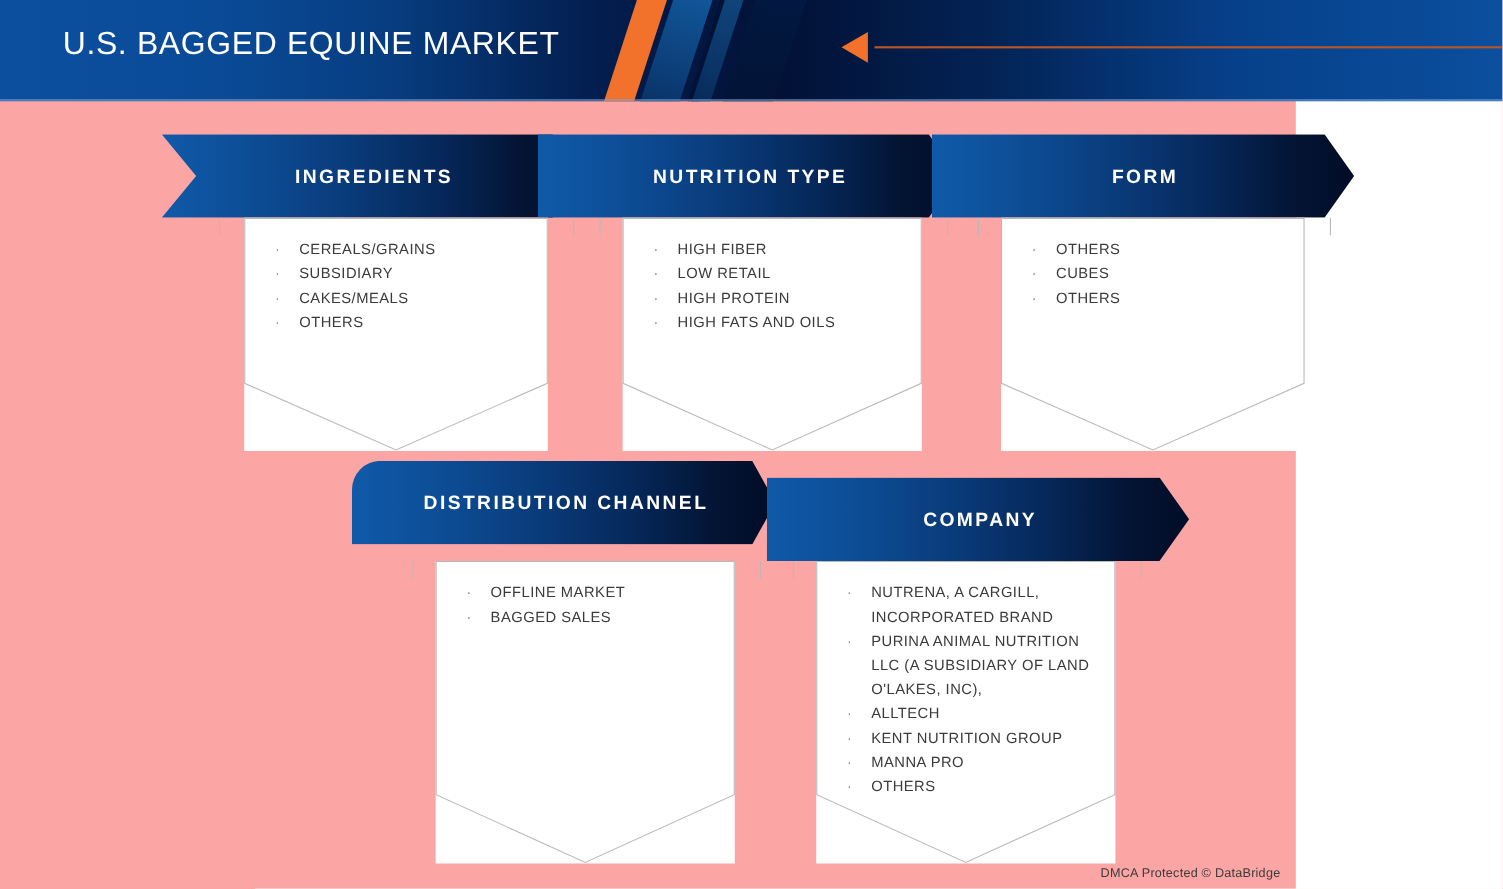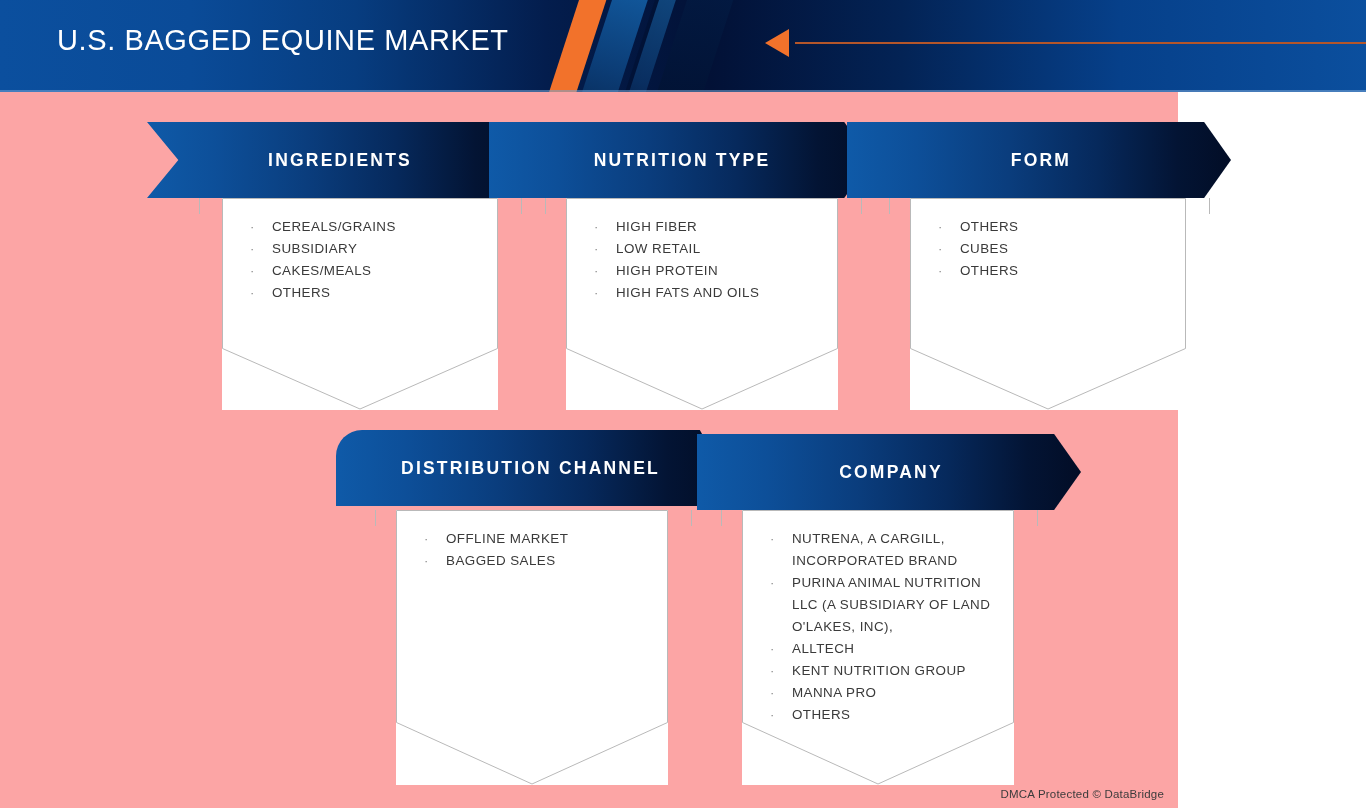--- a/index.html
+++ b/index.html
@@ -192,21 +192,21 @@
       </div>
       <div class="litem">
         <span class="bullet">·</span>
         <span class="txt">OTHERS</span>
       </div>
     </div>
   </div>
   <div class="stub" style="left:889px; top:198px; height:16px;"></div>
   <div class="stub" style="left:1209px; top:198px; height:16px;"></div>
 
-  <div class="banner grad-blue bn-c" style="left:320px; top:430px; width:385px;margin-left:16px;">
+  <div class="banner grad-blue bn-c" style="left:320px; top:419px; width:385px;">
     <span class="lbl">DISTRIBUTION CHANNEL</span>
   </div>
 
   <div class="banner grad-blue bn-b" style="left:663px; top:434px; width:384px;margin-left:34px;">
     <span class="lbl">COMPANY</span>
   </div>
 
   <div class="panel" style="left:396px; top:510px; width:272px; height:275px;">
     <svg width="272" height="275" viewBox="0 0 272 275">
       <path d="M0.5,0.5 L271.5,0.5 L271.5,212.5 L136,274 L0.5,212.5 Z" fill="#ffffff" stroke="#b9b9b9" stroke-width="1"></path>

